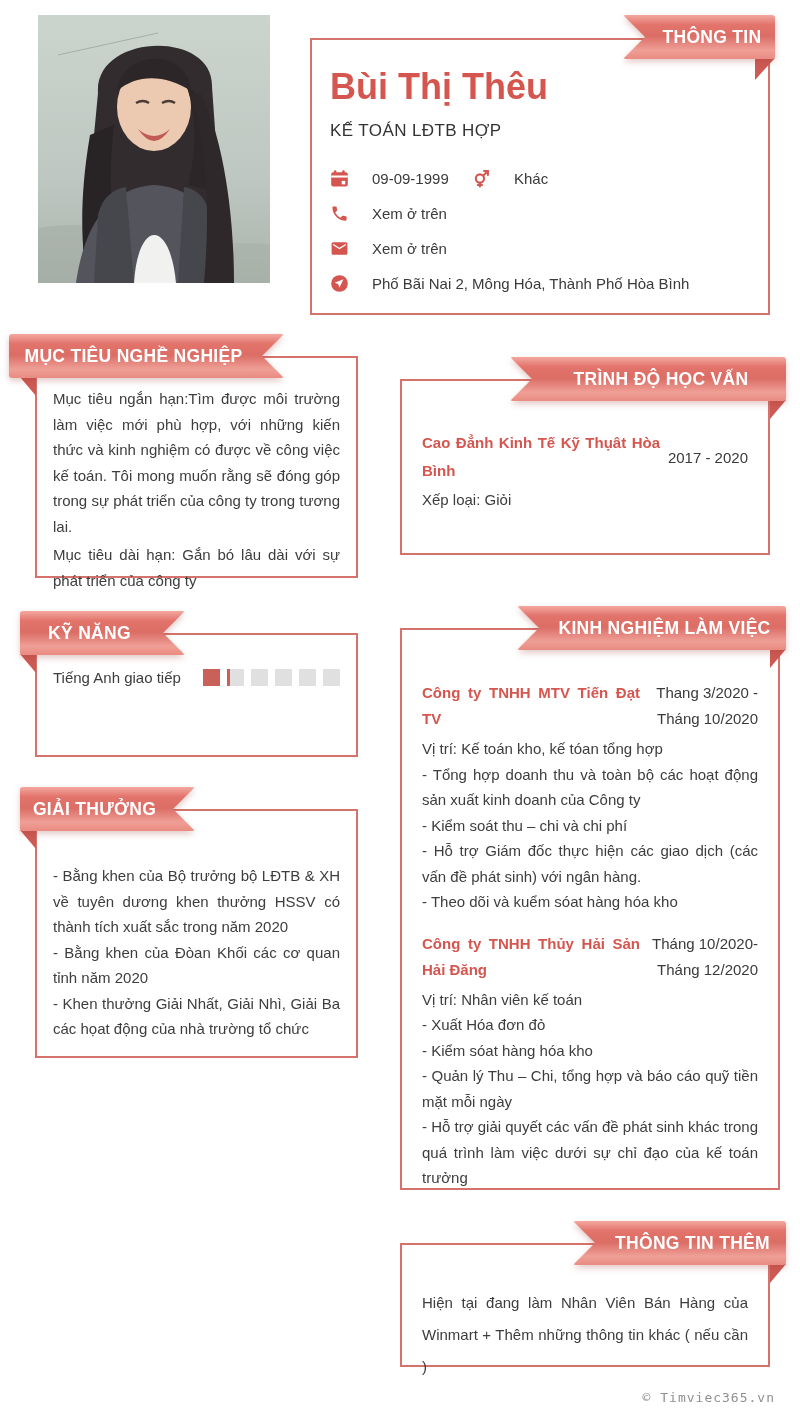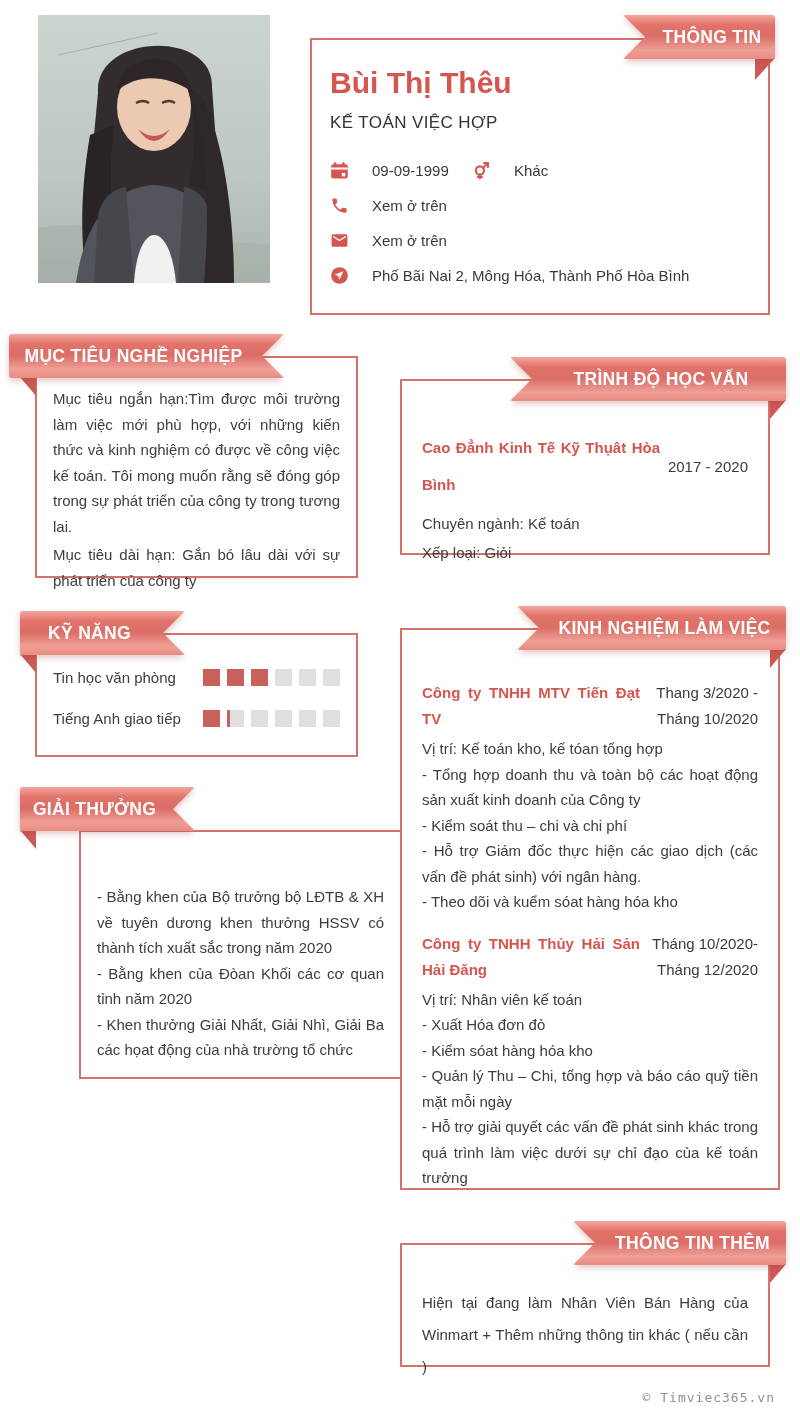--- a/index.html
+++ b/index.html
@@ -24,31 +24,31 @@
   }
   .ribbon-notch-left{clip-path:polygon(0 0,100% 0,100% 100%,0 100%,22px 50%);padding-left:26px;}
   .ribbon-notch-right{clip-path:polygon(0 0,100% 0,calc(100% - 22px) 50%,100% 100%,0 100%);padding-right:26px;}
   .fold{position:absolute;z-index:4;background:#ce5a54;}
   .fold-left{clip-path:polygon(0 0,100% 0,100% 100%);}   
   .fold-right{clip-path:polygon(0 0,100% 0,0 100%);}     
   
   .jt{font-size:15px;line-height:25.5px;text-align:justify;margin:0;}
   .red-bold{color:#d4564f;font-weight:bold;}
   
-  .name{margin:26px 0 0 18px;font-size:30px;font-weight:bold;color:#d4564f;}
+  .name{margin:26px 0 0 18px;font-size:36px;font-weight:bold;color:#d4564f;}
   .job-title{margin:13px 0 0 18px;font-size:17px;color:#333;letter-spacing:.4px;}
   .info-rows{margin:20px 0 0 18px;}
   .info-row{display:flex;align-items:center;height:35px;font-size:15px;color:#3a3a3a;}
   .info-item{display:flex;align-items:center;}
   .info-item .ic{width:20px;height:20px;flex:0 0 20px;margin-right:22px;display:flex;align-items:center;}
   .bday{width:142px;}
   
   .edu-body{padding:48px 20px 0 20px;}
   .edu-head{display:flex;align-items:center;}
-  .edu-school{flex:0 0 238px;font-size:15px;line-height:37px;text-align:justify;}
+  .edu-school{flex:0 0 238px;font-size:15px;line-height:28px;text-align:justify;}
   .edu-period{flex:1;text-align:right;font-size:15px;color:#3a3a3a;}
   .edu-line{font-size:15px;line-height:29px;margin:6px 0 0 0;}
   
   .skill-rows{padding:22px 16px 0 16px;}
   .skill-row{display:flex;align-items:center;justify-content:space-between;height:41px;}
   .skill-label{font-size:15px;}
   .squares{display:flex;gap:7px;}
   .sq{width:17px;height:17px;display:inline-block;}
   .sq-full{background:#c9605a;}
   .sq-empty{background:#e0e0e0;}
@@ -97,21 +97,21 @@
     <path d="M38 268 C48 196 82 172 116 170 C152 172 186 196 196 268 Z" fill="#54555c"></path>
     <path d="M96 268 C100 204 132 204 138 268 Z" fill="#f1f1ef"></path>
     <path d="M60 200 C64 182 76 174 88 172 L96 268 L56 268 Z" fill="#46474d"></path>
     <path d="M172 200 C168 182 158 174 146 172 L140 268 L180 268 Z" fill="#46474d"></path>
     <path d="M152 80 C170 130 172 200 166 268 L196 268 C196 180 180 110 162 78 Z" fill="#2e282a"></path>
   </svg>
 </div>
 
 <div class="box" style="left:310px;top:38px;width:460px;height:277px;">
   <div class="name">Bùi Thị Thêu</div>
-  <div class="job-title">KẾ TOÁN VIỆC HỢP</div>
+  <div class="job-title">KẾ TOÁN LĐTB HỢP</div>
   <div class="info-rows">
     <div class="info-row">
       <span class="info-item bday">
         <span class="ic">
           <svg width="19" height="19" viewBox="0 0 24 24">
               <rect x="5" y="1.5" width="3" height="5" rx="1.4" fill="#d4564f"></rect>
               <rect x="15.5" y="1.5" width="3" height="5" rx="1.4" fill="#d4564f"></rect>
               <rect x="1.5" y="4" width="21" height="18" rx="2.5" fill="#d4564f"></rect>
               <rect x="1.5" y="8.2" width="21" height="2.6" fill="#ffffff"></rect>
               <rect x="14.8" y="15" width="4.4" height="4.4" fill="#ffffff"></rect>
@@ -184,65 +184,53 @@
     </div>
 </div>
 <div class="abs fold fold-left" style="left:20px;top:377px;width:16px;height:19px;"></div>
 
 <div class="box" style="left:400px;top:379px;width:370px;height:176px;">
   <div class="edu-body">
     <div class="edu-head">
       <div class="edu-school red-bold">Cao Đẳnh Kinh Tế Kỹ Thụât Hòa Bình</div>
       <div class="edu-period">2017 - 2020</div>
     </div>
-    <p class="edu-line">Chuyên ngành: Kế toán</p>
     <p class="edu-line" style="margin-top:0;">Xếp loại: Giỏi</p>
   </div>
 </div>
 <div class="ribbon-w" style="left:510px;top:357px;width:276px;">
   <div class="ribbon ribbon-notch-left">
       <span>TRÌNH ĐỘ HỌC VẤN</span>
     </div>
 </div>
 <div class="abs fold fold-right" style="left:770px;top:400px;width:16px;height:19px;"></div>
 
 <div class="box" style="left:35px;top:633px;width:323px;height:124px;">
   <div class="skill-rows">
-    <div class="skill-row">
-      <span class="skill-label">Tin học văn phòng</span>
-      <span class="squares">
-          <span class="sq sq-full"></span>
-          <span class="sq sq-full"></span>
-          <span class="sq sq-full"></span>
-          <span class="sq sq-empty"></span>
-          <span class="sq sq-empty"></span>
-          <span class="sq sq-empty"></span>
-        </span>
-    </div>
     <div class="skill-row">
       <span class="skill-label">Tiếng Anh giao tiếp</span>
       <span class="squares">
           <span class="sq sq-full"></span>
           <span class="sq" style="background: linear-gradient(90deg, rgb(201, 96, 90) 15%, rgb(224, 224, 224) 15%);"></span>
           <span class="sq sq-empty"></span>
           <span class="sq sq-empty"></span>
           <span class="sq sq-empty"></span>
           <span class="sq sq-empty"></span>
         </span>
     </div>
   </div>
 </div>
 <div class="ribbon-w" style="left:20px;top:611px;width:165px;">
   <div class="ribbon ribbon-notch-right">
       <span>KỸ NĂNG</span>
     </div>
 </div>
 <div class="abs fold fold-left" style="left:20px;top:654px;width:16px;height:19px;"></div>
 
-<div class="box" style="left:35px;top:830px;width:323px;height:249px;margin-left:44px;">
+<div class="box" style="left:35px;top:809px;width:323px;height:249px;">
   <div class="awd-body">
     <p class="jt">- Bằng khen của Bộ trưởng bộ LĐTB &amp; XH về tuyên dương khen thưởng HSSV có thành tích xuất sắc trong năm 2020</p>
     <p class="jt">- Bằng khen của Đòan Khối các cơ quan tỉnh năm 2020</p>
     <p class="jt">- Khen thưởng Giải Nhất, Giải Nhì, Giải Ba các họat động của nhà trường tổ chức</p>
   </div>
 </div>
 <div class="ribbon-w" style="left:20px;top:787px;width:175px;text-align:center;">
   <div class="ribbon ribbon-notch-right">
       <span>GIẢI THƯỞNG</span>
     </div>

